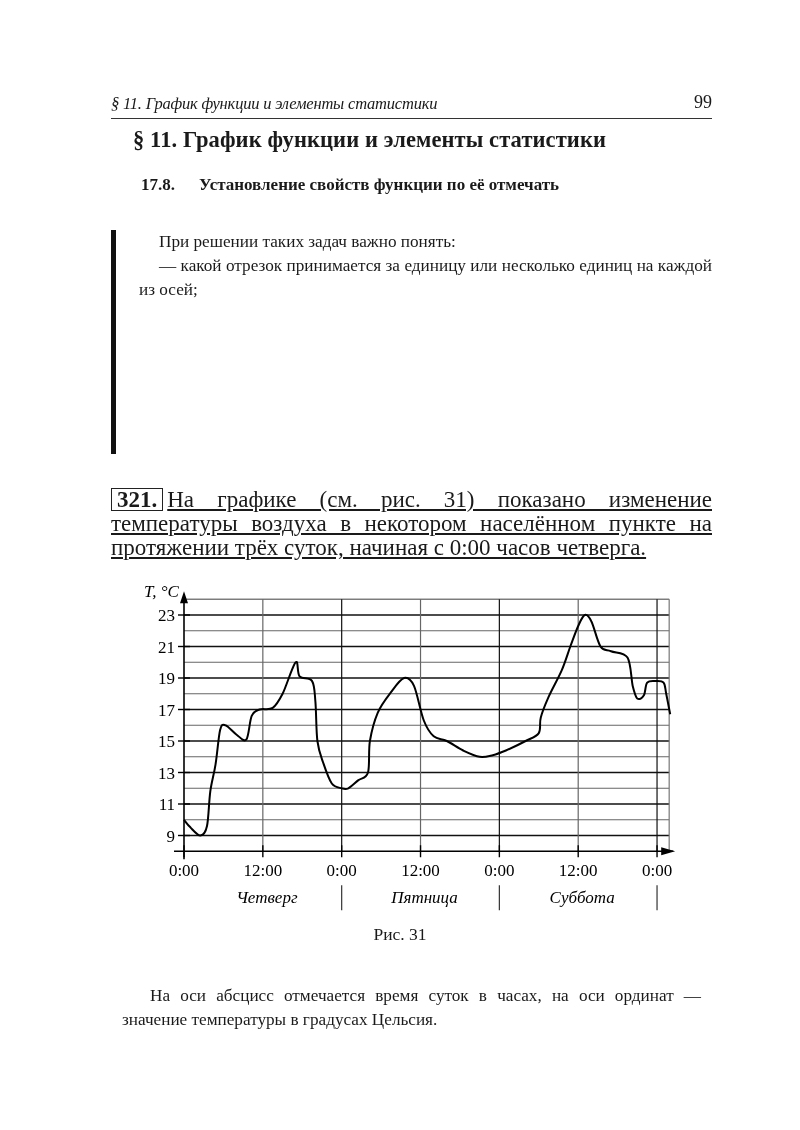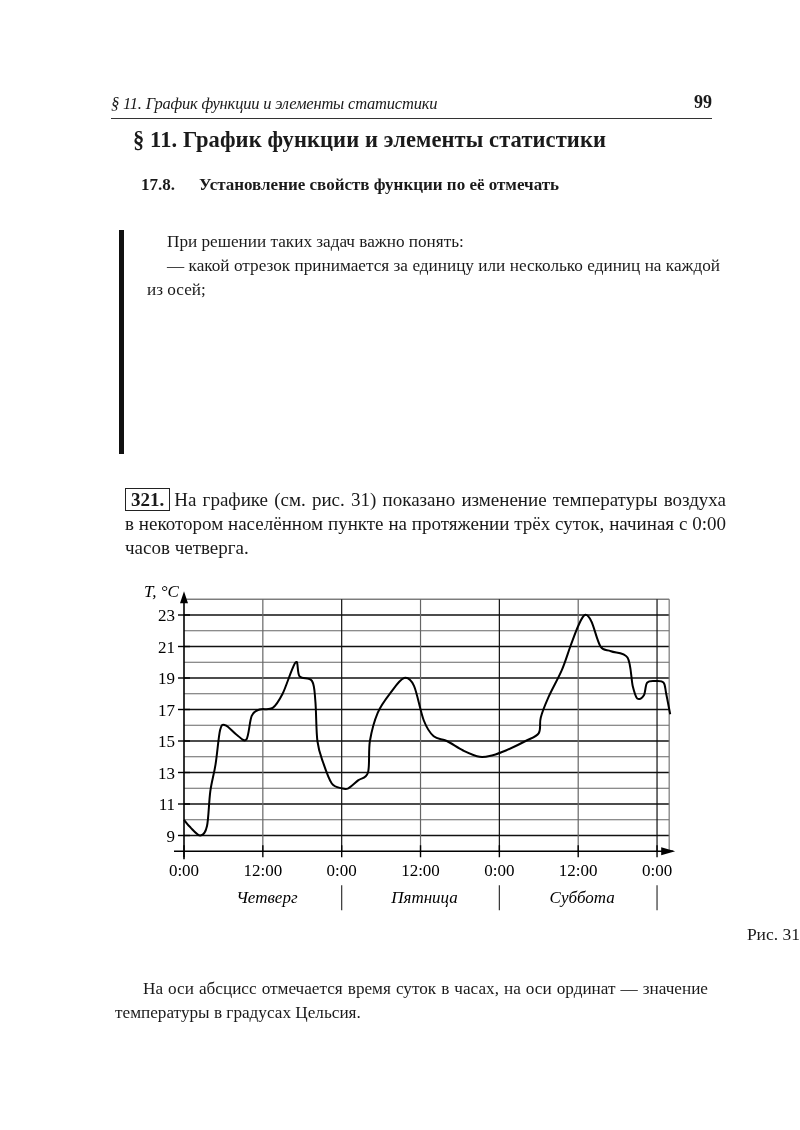--- a/index.html
+++ b/index.html
@@ -1,33 +1,33 @@
 <!DOCTYPE html>
 <html><head>
 <meta charset="utf-8">
 <style>
   html, body { margin:0; padding:0; background:#ffffff; }
   body { width:800px; height:1130px; position:relative; font-family:"Liberation Serif", "DejaVu Serif", serif; color:#1a1a1a; overflow:hidden; }
   .running-head { position:absolute; left:111px; top:94px; width:601px; height:24px; border-bottom:1.3px solid #333; }
   .running-head .rh-title { position:absolute; left:0; top:0; font-style:italic; font-size:16.5px; letter-spacing:-0.2px; }
-  .running-head .rh-page { position:absolute; right:0; top:-2px; font-size:18px;font-weight:bold; }
+  .running-head .rh-page { position:absolute; right:0; top:-2px; font-size:18px; }
   .section-title { position:absolute; left:133px; top:127px; font-size:22.5px; font-weight:bold; letter-spacing:0.1px; }
   .subsection { position:absolute; left:141px; top:175px; font-size:17px; font-weight:bold; }
   .subsection .num { display:inline-block; width:58px; }
-  .note { position:absolute; left:119px; top:230px; width:601px; height:224px; }
+  .note { position:absolute; left:111px; top:230px; width:601px; height:224px; }
   .note .bar { position:absolute; left:0; top:0; width:5px; height:224px; background:#111; }
   .note .txt { position:absolute; left:28px; top:0; width:573px; font-size:17.2px; line-height:23.8px; text-align:justify; }
   .note p { margin:0; text-indent:20px; }
-  .problem { position:absolute; left:125px; top:488px; width:601px; font-size:19px; line-height:24px; text-align:justify; }
+  .problem { position:absolute; left:111px; top:488px; width:601px; font-size:23px; line-height:24px; text-align:justify;text-decoration:underline; }
   .problem .num-box { display:inline-block; border:1.2px solid #222; padding:0 5px; font-weight:bold; line-height:21px; margin-right:4px; }
   .chart-wrap { position:absolute; left:0; top:0; width:800px; height:960px; pointer-events:none; }
   .chart-wrap svg { position:absolute; left:0; top:0; }
-  .caption { position:absolute; left:0; width:800px; top:924px; text-align:right; font-size:17.5px; }
+  .caption { position:absolute; left:0; width:800px; top:924px; text-align:center; font-size:17.5px; }
   .after { position:absolute; left:111px; top:973px; width:601px; font-size:17.2px; line-height:24px; text-align:justify; }
-  .after p { margin:4px; text-indent:28px; }
+  .after p { margin:11px; text-indent:28px; }
   .svg-text { font-family:"Liberation Serif", "DejaVu Serif", serif; }
 </style>
 </head>
 <body>
 
 <div class="running-head">
   <span class="rh-title">§ 11. График функции и элементы статистики</span>
   <span class="rh-page">99</span>
 </div>
 

